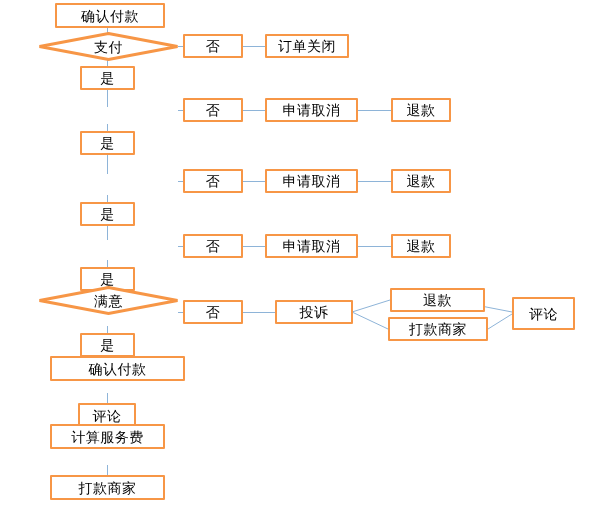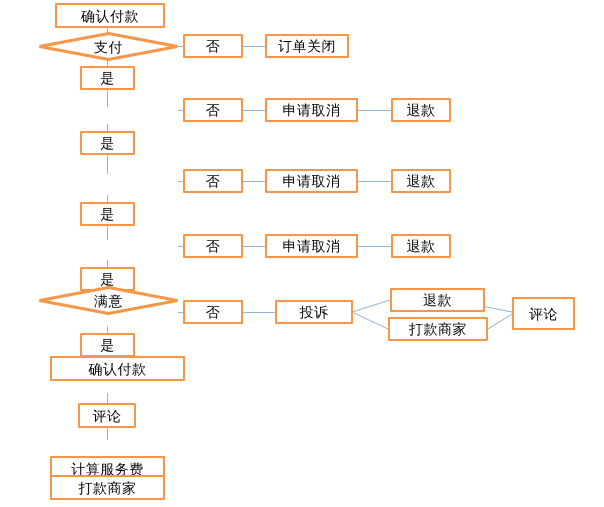--- a/index.html
+++ b/index.html
@@ -230,21 +230,21 @@
   </div>
 
   <div class="node box" style="left:50px; top:356px; width:135px; height:25px;">
     <span>确认付款</span>
   </div>
 
   <div class="node box" style="left:78px; top:403px; width:58px; height:25px;">
     <span>评论</span>
   </div>
 
-  <div class="node box" style="left:50px; top:456px; width:115px; height:25px;">
+  <div class="node box" style="left:50px; top:424px; width:115px; height:25px;">
     <span>计算服务费</span>
   </div>
 
   <div class="node box" style="left:50px; top:475px; width:115px; height:25px;">
     <span>打款商家</span>
   </div>
 
 </div>
 
 </body></html>

